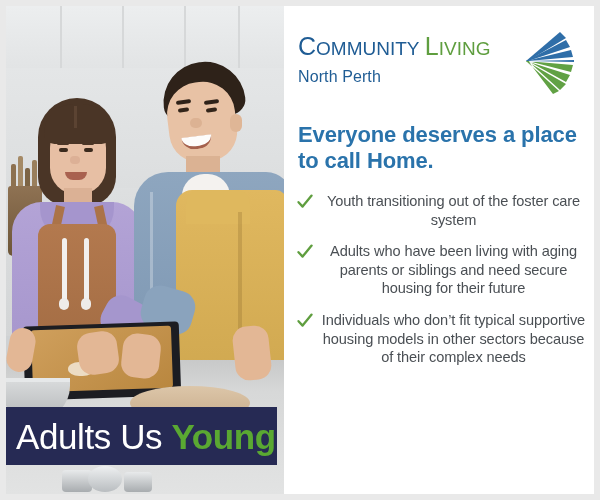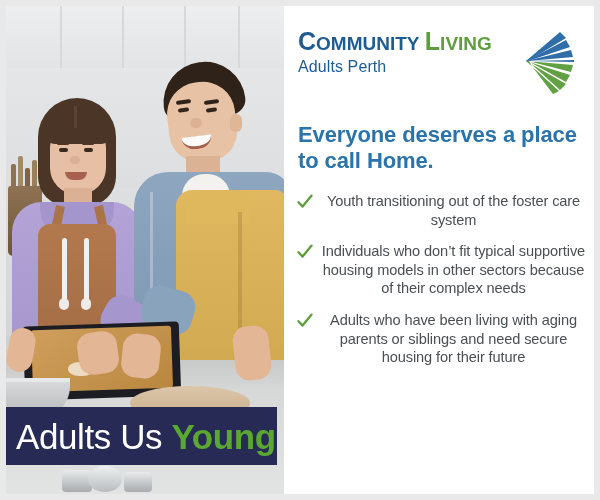--- a/index.html
+++ b/index.html
@@ -418,23 +418,23 @@
     width: 286px;
     height: 70px;
   }
   .logo-words {
     position: absolute;
     left: 0; top: 0;
     width: 236px;
   }
   .logo-line1 {
     font-size: 25px;
-    line-height: 27px;
+    line-height: 36px;
     white-space: nowrap;
-    font-weight: 700;
+    font-weight: 400;
   }
   .logo-line1 .cap { font-size: 25px; }
   .logo-line1 .sm  { font-size: 19px; }
   .logo-line1 .blue  { color: #1f5c94; }
   .logo-line1 .green { color: #5f9e3f; }
   .logo-line2 {
     font-size: 16px;
     color: #1f5c94;
     margin-top: 1px;
     letter-spacing: 0.1px;
@@ -580,21 +580,21 @@
 
   <div class="banner">
     <div class="banner-text"><span class="w1">Adults Us </span><span class="w2">Young</span></div>
   </div>
 
   <div class="panel">
 
     <div class="logo">
       <div class="logo-words">
         <div class="logo-line1"><span class="blue"><span class="cap">C</span><span class="sm">O</span><span class="sm">M</span><span class="sm">M</span><span class="sm">U</span><span class="sm">N</span><span class="sm">I</span><span class="sm">T</span><span class="sm">Y</span></span><span class="green"><span class="sm">&nbsp;</span><span class="cap">L</span><span class="sm">I</span><span class="sm">V</span><span class="sm">I</span><span class="sm">N</span><span class="sm">G</span></span></div>
-        <div class="logo-line2">Adults Perth</div>
+        <div class="logo-line2">North Perth</div>
       </div>
       <div class="logo-mark">
         <svg width="62" height="66" viewBox="0 0 62 66">
           <g transform="translate(31,33) rotate(45)">
             <rect x="-22" y="-22" width="44" height="44" fill="#ffffff"></rect>
           </g>
           <g>
             <polygon points="6,33 40,4 46,10 8,33" fill="#2f6ea8"></polygon>
             <polygon points="6,33 46,12 50,19 8,33" fill="#2f6ea8"></polygon>
             <polygon points="6,33 51,22 53,29 8,33" fill="#2f6ea8"></polygon>
@@ -622,27 +622,27 @@
         <span class="bullet-text">Youth transitioning out of the foster care system</span>
       </div>
 
 
       <div class="bullet">
         <span class="check">
           <svg width="18" height="18" viewBox="0 0 18 18">
               <path d="M2.5 9.2 L6.6 13.6 L15.6 2.6" fill="none" stroke="#5f9e3f" stroke-width="2.3" stroke-linecap="round" stroke-linejoin="round"></path>
             </svg>
         </span>
-        <span class="bullet-text">Individuals who don’t fit typical supportive housing models in other sectors because of their complex needs</span>
+        <span class="bullet-text">Adults who have been living with aging parents or siblings and need secure housing for their future</span>
       </div>
 
       <div class="bullet">
         <span class="check">
           <svg width="18" height="18" viewBox="0 0 18 18">
               <path d="M2.5 9.2 L6.6 13.6 L15.6 2.6" fill="none" stroke="#5f9e3f" stroke-width="2.3" stroke-linecap="round" stroke-linejoin="round"></path>
             </svg>
         </span>
-        <span class="bullet-text">Adults who have been living with aging parents or siblings and need secure housing for their future</span>
+        <span class="bullet-text">Individuals who don’t fit typical supportive housing models in other sectors because of their complex needs</span>
       </div>
 
     </div>
   </div>
 </div>
 
 </body></html>

